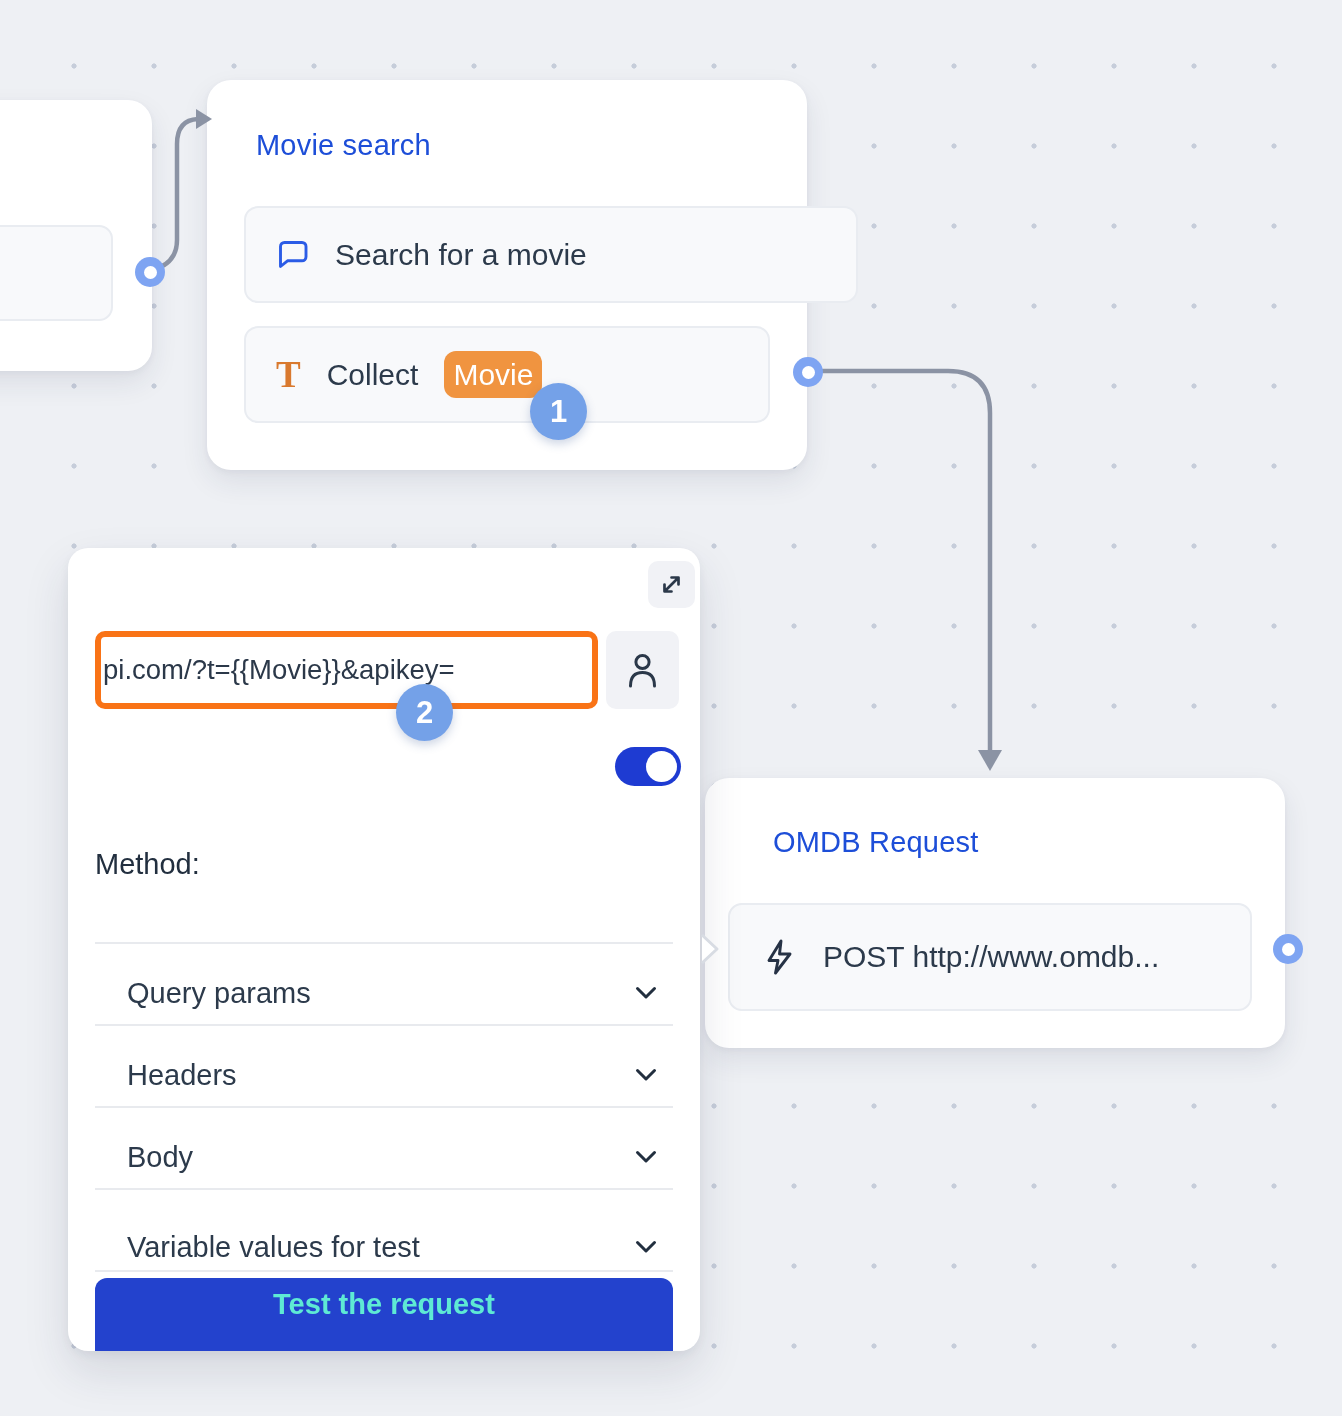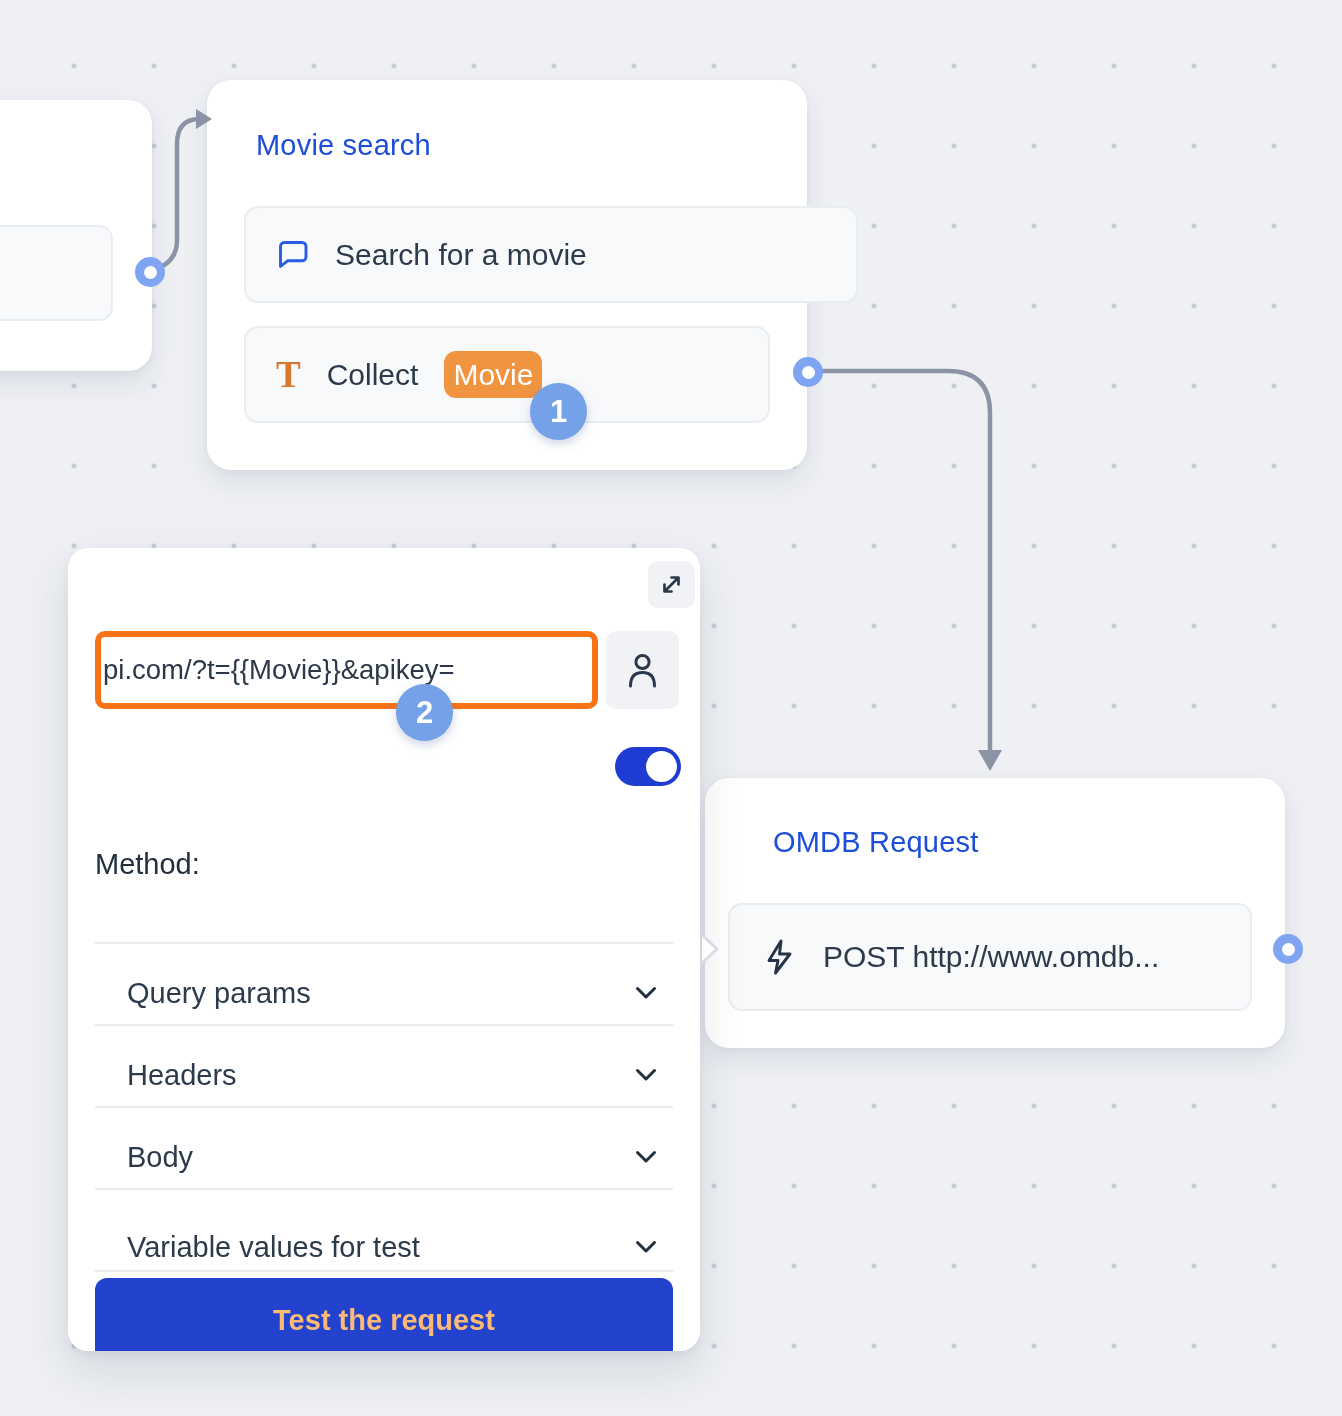--- a/index.html
+++ b/index.html
@@ -87,21 +87,21 @@
   .section-row{
     position:absolute; left:27px; width:578px; height:98px;
     display:flex; align-items:center; justify-content:space-between;
     padding:0 16px 0 32px; cursor:pointer;
   }
   .section-label{ font-size:29px; color:#2c3a4b; }
   .test-btn{
     position:absolute; left:27px; top:730px; width:578px; height:92px;
     background:#2342cd; border-radius:12px; border:none; cursor:pointer;
     display:flex; align-items:flex-start; justify-content:center;
-    color:#fdba74; font-size:29px; font-weight:700; padding-top:26px;
+    color:#5eead4; font-size:29px; font-weight:700; padding-top:10px;
     font-family:"Liberation Sans", sans-serif;
   }
   .omdb-notch{ position:absolute; z-index:6; }
 </style>
 </head>
 <body>
 
 <svg id="connector-layer" width="1342" height="1416" viewBox="0 0 1342 1416">
   <path d="M153 270 Q177 263 177 240 L177 144 Q177 120 198 119" fill="none" stroke="#8b93a4" stroke-width="4.5" stroke-linecap="round"></path>
   <polygon points="196,109 212,119 196,129" fill="#8b93a4"></polygon>

